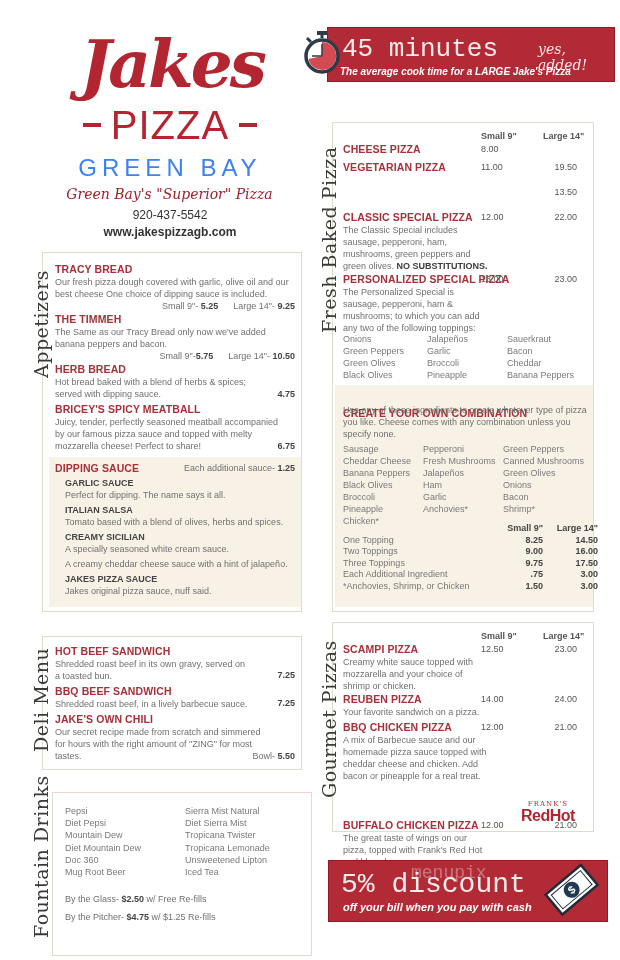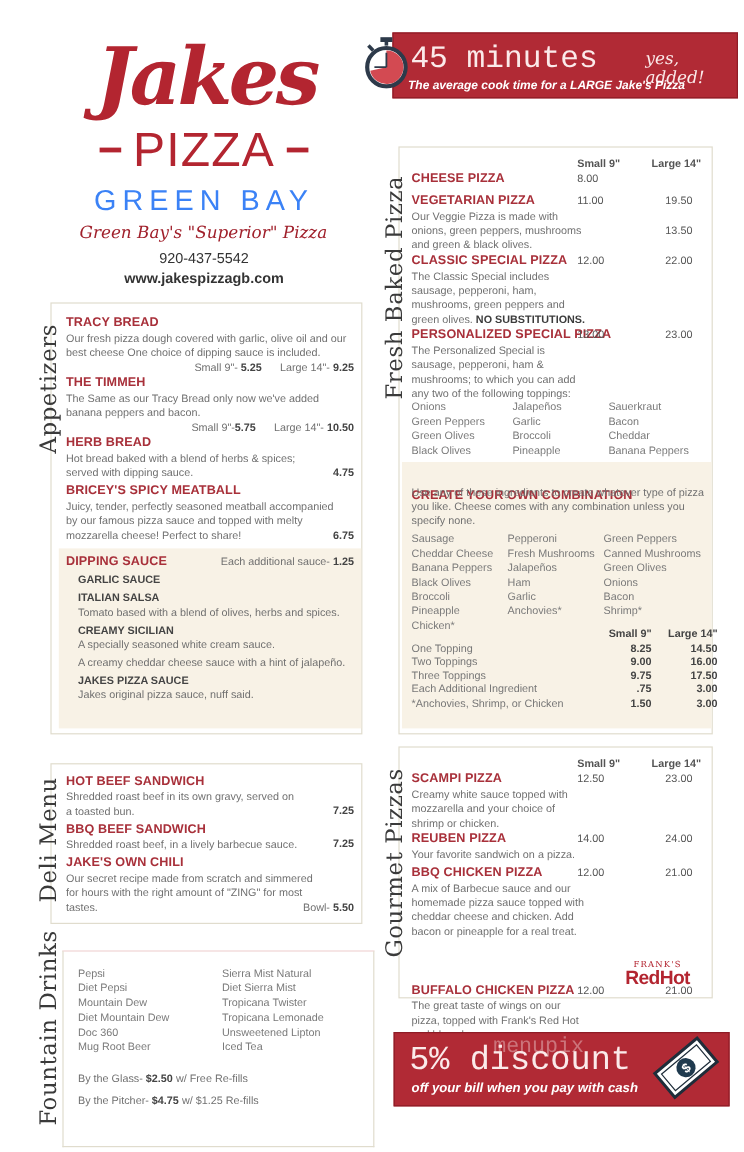--- a/index.html
+++ b/index.html
@@ -125,20 +125,21 @@
   </div>
 
   <div class="abs cream" style="left:6px; top:204px; width:252px; height:150px;">
     <div class="abs item-title" style="left:6px; top:5px;">DIPPING SAUCE</div>
     <div class="abs desc" style="right:6px; top:5px;">
       <span>Each additional sauce- </span><span class="price">1.25</span>
     </div>
     <div class="abs" style="left:16px; top:20px; width:236px;">
       <div style="margin-bottom:3px;">
         <div class="sub-title">GARLIC SAUCE</div>
+        <div class="desc">Perfect for dipping. The name says it all.</div>
       </div>
       <div style="margin-bottom:3px;">
         <div class="sub-title">ITALIAN SALSA</div>
         <div class="desc">Tomato based with a blend of olives, herbs and spices.</div>
       </div>
       <div style="margin-bottom:3px;">
         <div class="sub-title">CREAMY SICILIAN</div>
         <div class="desc">A specially seasoned white cream sauce.</div>
       </div>
       <div style="margin-bottom:3px;">
@@ -157,21 +158,20 @@
   <div class="abs hdr" style="left:148px; top:8px;">Small 9"</div>
   <div class="abs hdr" style="left:210px; top:8px;">Large 14"</div>
 
   <div class="abs" style="left:10px; top:20px; width:246px;">
     <div class="item-title">CHEESE PIZZA</div>
     <div class="abs price" style="left:138px; top:1px; font-weight:normal; color:#555;">8.00</div>
     <div class="abs price" style="right:12px; top:16px; font-weight:normal; color:#555;margin-top:28px;">13.50</div>
   </div>
   <div class="abs" style="left:10px; top:38px; width:246px;">
     <div class="item-title">VEGETARIAN PIZZA</div>
-    <div class="desc" style="width:145px;">Our Veggie Pizza is made with onions, green peppers, mushrooms and green &amp; black olives.</div>
     <div class="abs price" style="left:138px; top:1px; font-weight:normal; color:#555;">11.00</div>
     <div class="abs price" style="right:12px; top:1px; font-weight:normal; color:#555;">19.50</div>
   </div>
   <div class="abs" style="left:10px; top:88px; width:246px;">
     <div class="item-title">CLASSIC SPECIAL PIZZA</div>
     <div class="desc" style="width:145px;"><span>The Classic Special includes sausage, pepperoni, ham, mushrooms, green peppers and green olives.</span> <span class="b dark">NO SUBSTITUTIONS.</span></div>
     <div class="abs price" style="left:138px; top:1px; font-weight:normal; color:#555;">12.00</div>
     <div class="abs price" style="right:12px; top:1px; font-weight:normal; color:#555;">22.00</div>
   </div>
   <div class="abs" style="left:10px; top:150px; width:246px;">

